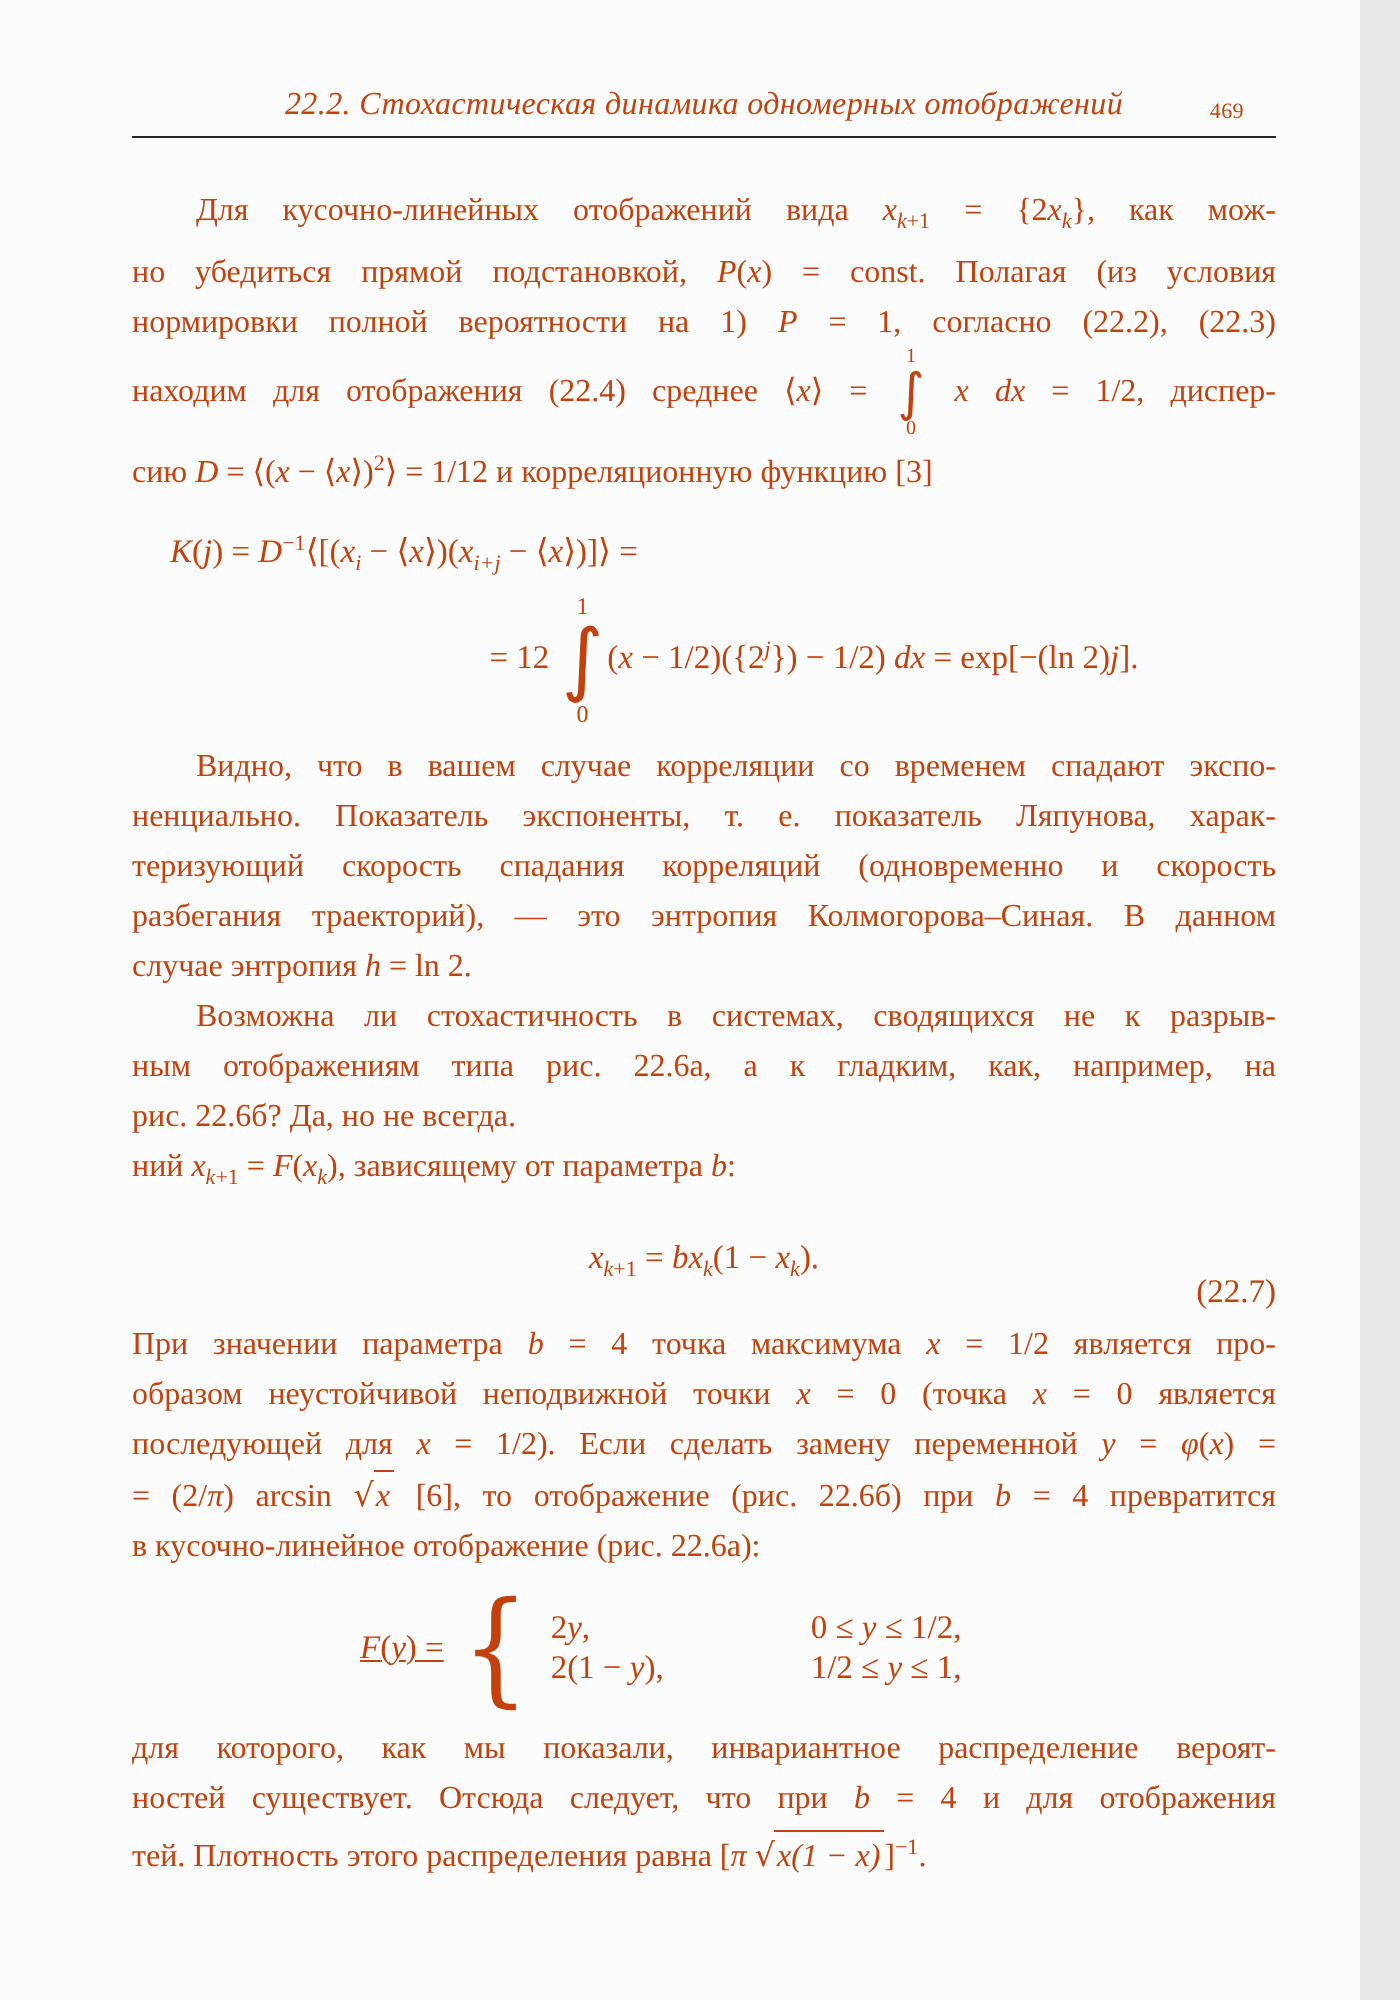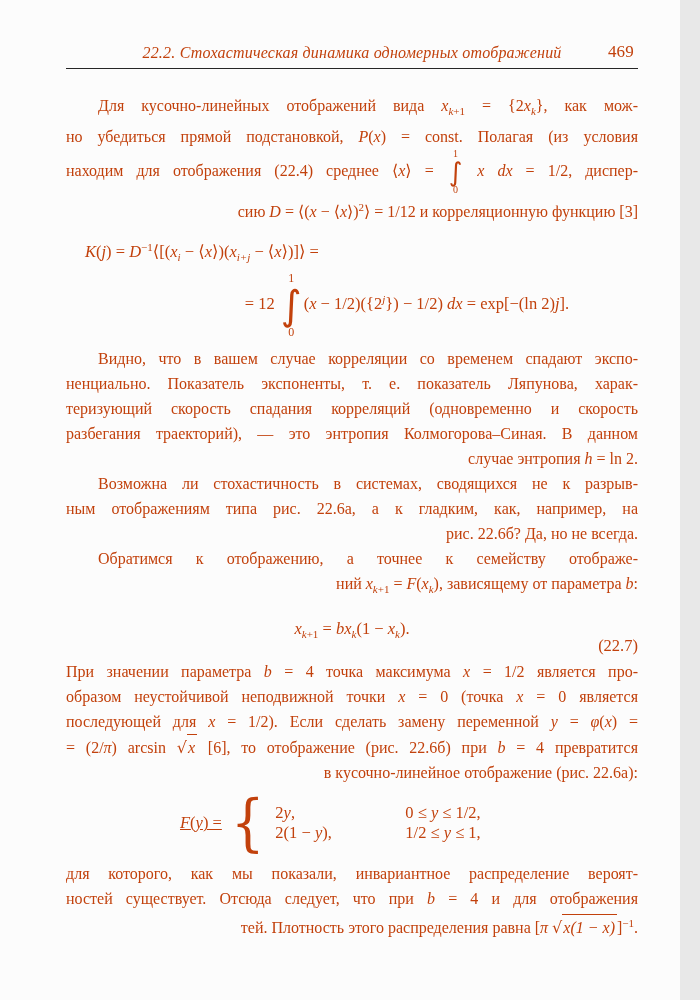--- a/index.html
+++ b/index.html
@@ -18,33 +18,33 @@
   
   .runhead{
     position:relative;
     padding-top:44px;
     font-style:italic;
     font-size:16px;
     text-align:center;
     letter-spacing:.2px;
   }
   .runhead .pagenum{
-    position:absolute;right:4px;bottom:0;
-    font-style:normal;font-size:17px;
+    position:absolute;right:16px;bottom:0;
+    font-style:normal;font-size:11px;
   }
   .rule{border:none;border-top:1.4px solid #262626;margin:6px 0 0 0;}
 
   
   .bodytext{font-size:16px;line-height:25px;}
   .para{margin:0;}
   .p-first{margin-top:24px;}
   .p-gap{margin-top:1px;}
   .line{white-space:nowrap;}
   .jl{text-align:justify;text-align-last:justify;}
-  .ll{text-align:right;}
+  .ll{text-align:left;}
   .ind{text-indent:32px;}
 
   
   .tk-i{font-style:italic;}
   .tk-sub{font-size:11px;vertical-align:-4px;}
   .tk-subi{font-size:11px;vertical-align:-4px;font-style:italic;}
   .tk-sup{font-size:11px;vertical-align:6px;}
   .tk-supi{font-size:11px;vertical-align:6px;font-style:italic;}
 
   
@@ -94,20 +94,21 @@
       <span>Стохастическая динамика одномерных отображений</span>
       <span class="pagenum">469</span>
     </div>
     <hr class="rule">
 
     <div class="bodytext">
 
       <div class="para p-first">
         <div class="line jl ind"><span class="tk-n">Для кусочно-линейных отображений вида </span><span class="tk-i">x</span><span class="tk-subi">k</span><span class="tk-sub">+1</span><span class="tk-n"> = {2</span><span class="tk-i">x</span><span class="tk-subi">k</span><span class="tk-n">}, как мож-</span></div>
         <div class="line jl"><span class="tk-n">но убедиться прямой подстановкой, </span><span class="tk-i">P</span><span class="tk-n">(</span><span class="tk-i">x</span><span class="tk-n">) = const. Полагая (из условия</span></div>
+        <div class="line jl"><span class="tk-n">нормировки полной вероятности на 1) </span><span class="tk-i">P</span><span class="tk-n"> = 1, согласно (22.2), (22.3)</span></div>
         <div class="line jl"><span class="tk-n">находим для отображения (22.4) среднее ⟨</span><span class="tk-i">x</span><span class="tk-n">⟩ = </span><span class="int-wrap">
               <span class="int-lim">1</span>
               <span class="int-glyph">∫</span>
               <span class="int-lim">0</span>
             </span><span class="tk-i"> x dx</span><span class="tk-n"> = 1/2, диспер-</span></div>
         <div class="line ll"><span class="tk-n">сию </span><span class="tk-i">D</span><span class="tk-n"> = ⟨(</span><span class="tk-i">x</span><span class="tk-n"> − ⟨</span><span class="tk-i">x</span><span class="tk-n">⟩)</span><span class="tk-sup">2</span><span class="tk-n">⟩ = 1/12 и корреляционную функцию [3]</span></div>
       </div>
 
       <div class="eq-block display">
         <div class="line eqk-line1"><span class="tk-i">K</span><span class="tk-n">(</span><span class="tk-i">j</span><span class="tk-n">) = </span><span class="tk-i">D</span><span class="tk-sup">−1</span><span class="tk-n">⟨[(</span><span class="tk-i">x</span><span class="tk-subi">i</span><span class="tk-n"> − ⟨</span><span class="tk-i">x</span><span class="tk-n">⟩)(</span><span class="tk-i">x</span><span class="tk-subi">i+j</span><span class="tk-n"> − ⟨</span><span class="tk-i">x</span><span class="tk-n">⟩)]⟩ =</span></div>
@@ -126,21 +127,20 @@
         <div class="line ll"><span class="tk-n">случае энтропия </span><span class="tk-i">h</span><span class="tk-n"> = ln 2.</span></div>
       </div>
 
       <div class="para">
         <div class="line jl ind"><span class="tk-n">Возможна ли стохастичность в системах, сводящихся не к разрыв-</span></div>
         <div class="line jl"><span class="tk-n">ным отображениям типа рис. 22.6а, а к гладким, как, например, на</span></div>
         <div class="line ll"><span class="tk-n">рис. 22.6б? Да, но не всегда.</span></div>
       </div>
 
       <div class="para">
-        <div class="line jl ind"><span class="tk-n">Обратимся к отображению, а точнее к семейству отображе-</span></div>
         <div class="line ll"><span class="tk-n">ний </span><span class="tk-i">x</span><span class="tk-subi">k</span><span class="tk-sub">+1</span><span class="tk-n"> = </span><span class="tk-i">F</span><span class="tk-n">(</span><span class="tk-i">x</span><span class="tk-subi">k</span><span class="tk-n">), зависящему от параметра </span><span class="tk-i">b</span><span class="tk-n">:</span></div>
       </div>
 
       <div class="eq-numbered">
         <span><span class="tk-i">x</span><span class="tk-subi">k</span><span class="tk-sub">+1</span><span class="tk-n"> = </span><span class="tk-i">bx</span><span class="tk-subi">k</span><span class="tk-n">(1 − </span><span class="tk-i">x</span><span class="tk-subi">k</span><span class="tk-n">).</span></span>
         <span class="eqnum">(22.7)</span>
       </div>
 
       <div class="para">
         <div class="line jl"><span class="tk-n">При значении параметра </span><span class="tk-i">b</span><span class="tk-n"> = 4 точка максимума </span><span class="tk-i">x</span><span class="tk-n"> = 1/2 является про-</span></div>

